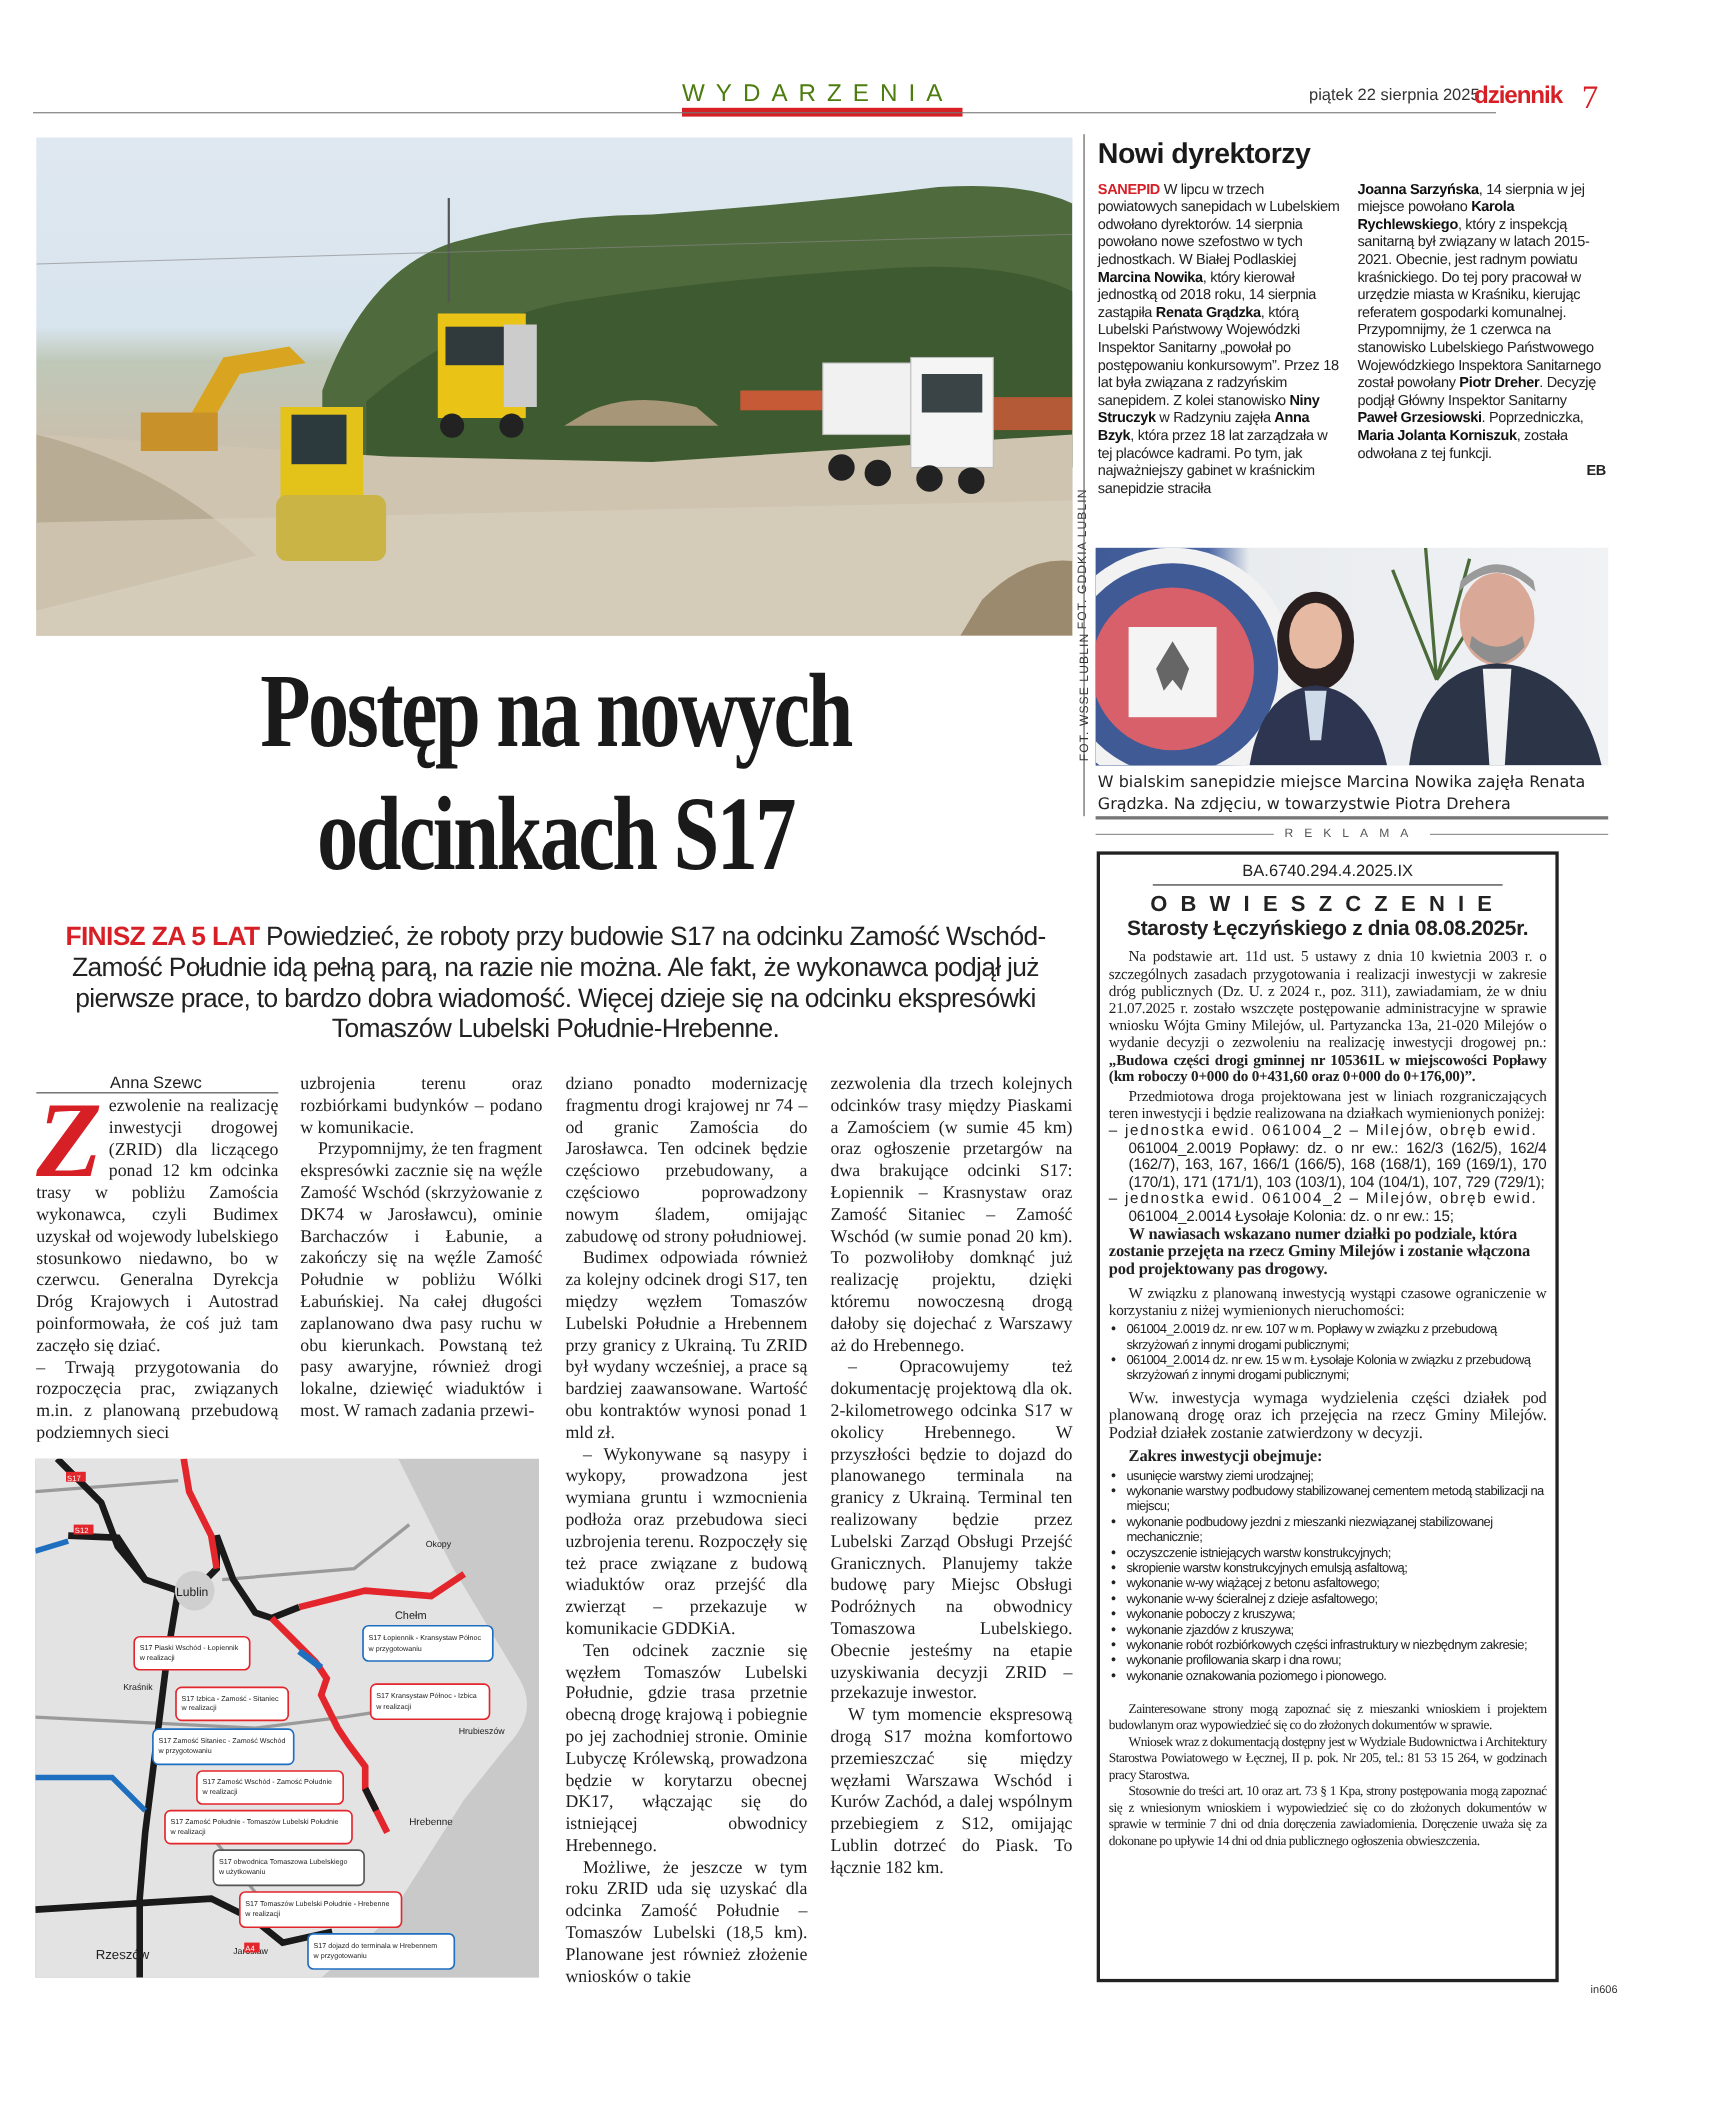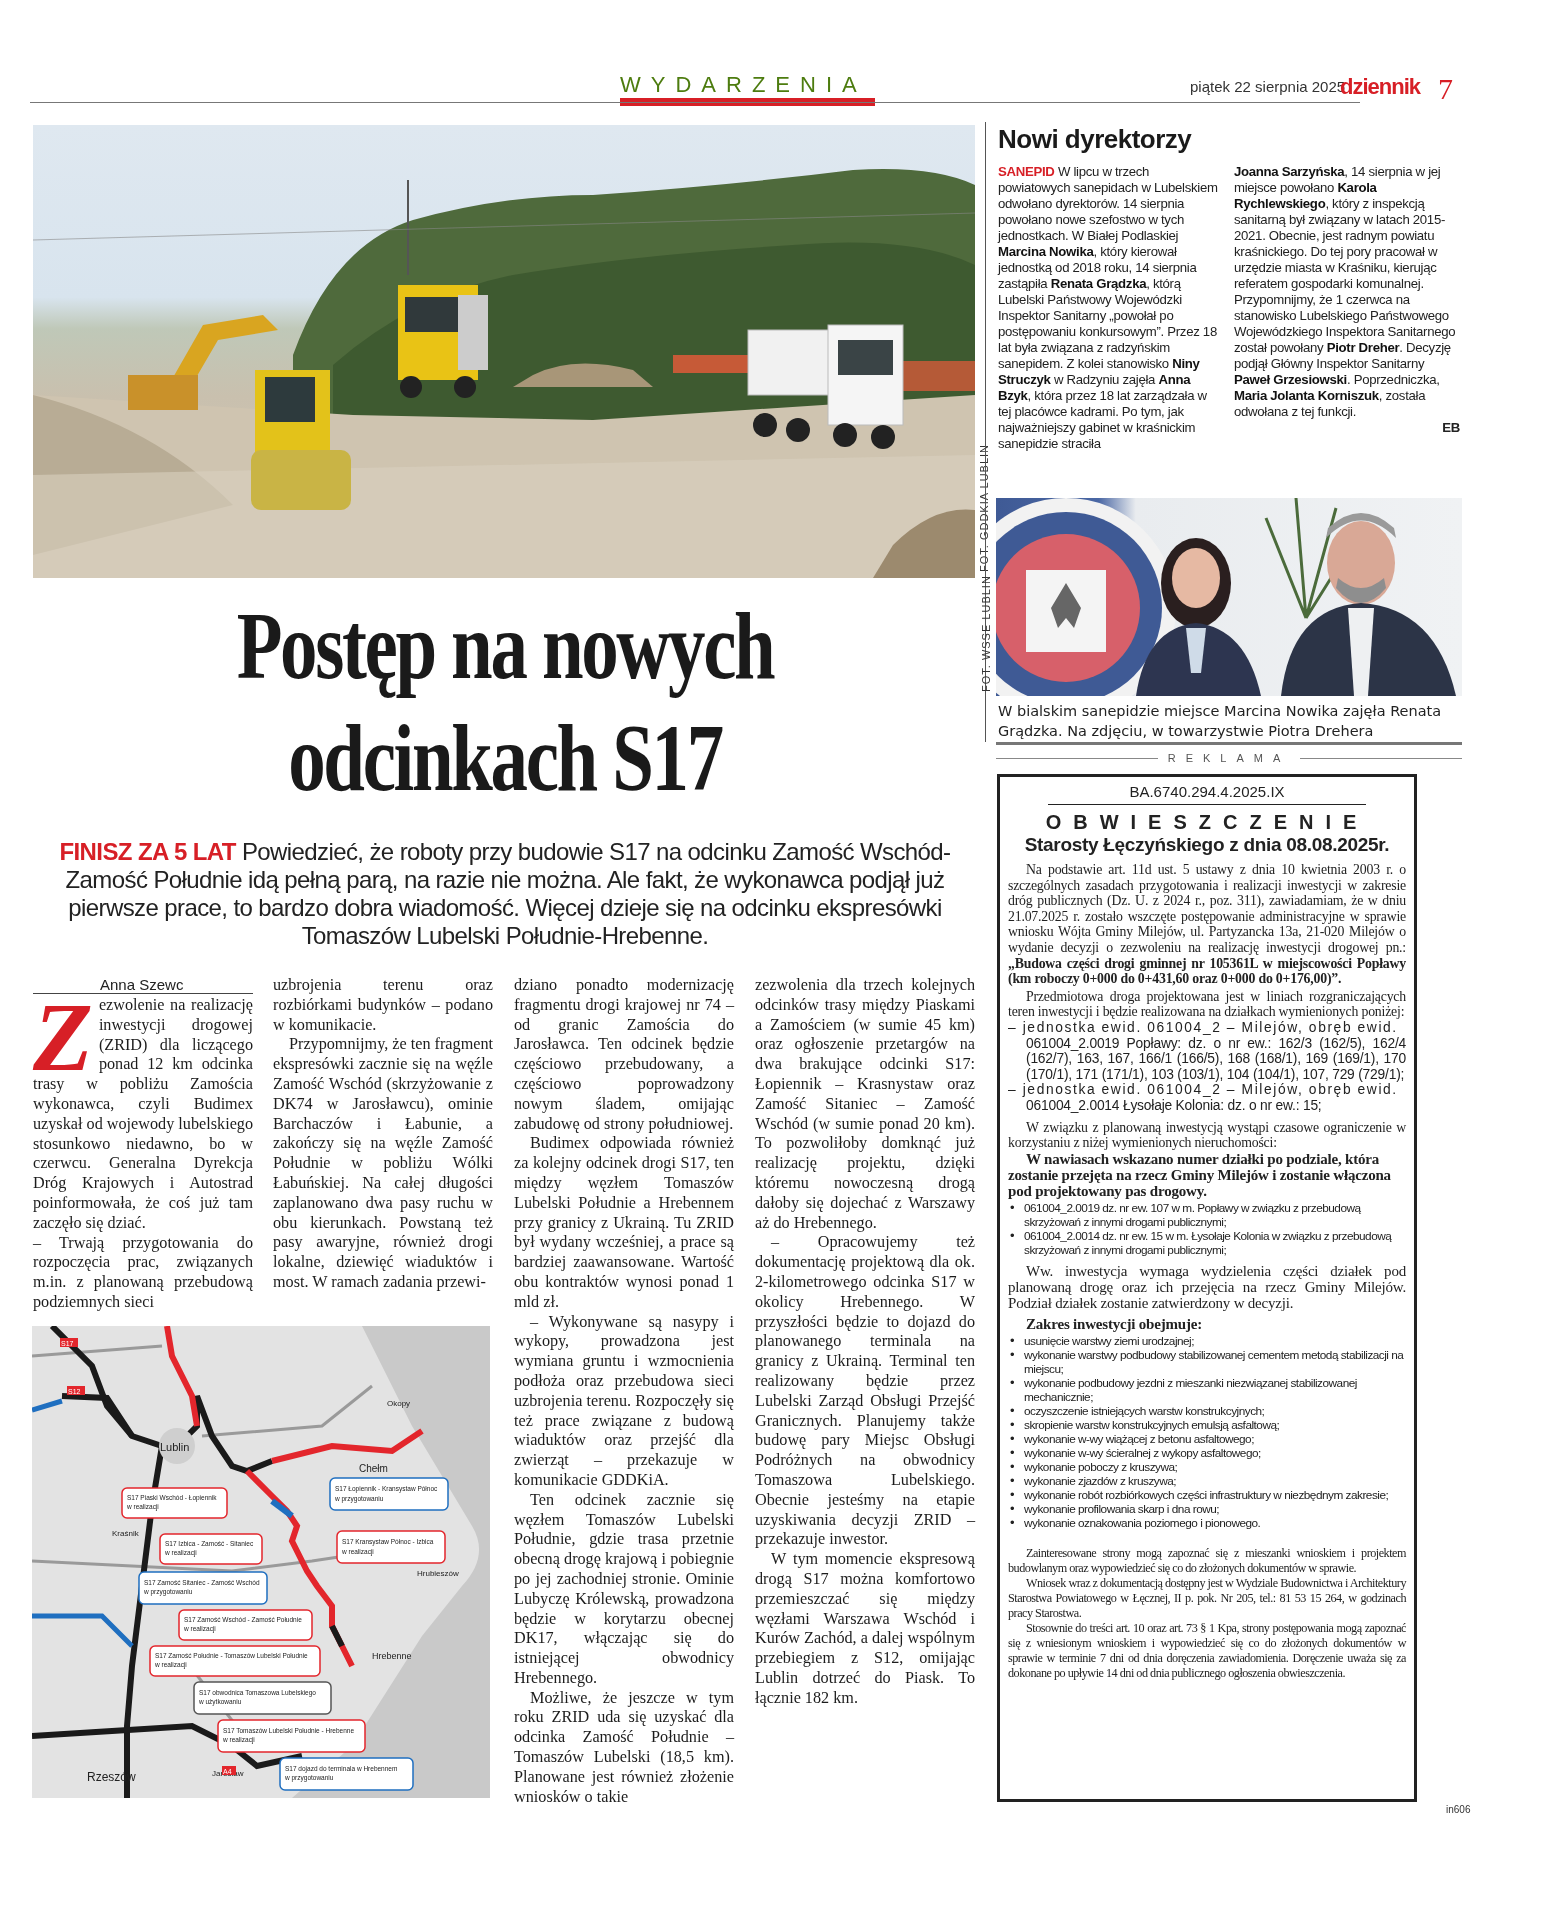--- a/index.html
+++ b/index.html
@@ -280,36 +280,36 @@
 <div class="abs notice">
   <div class="sig">BA.6740.294.4.2025.IX</div>
   <div class="ob">OBWIESZCZENIE</div>
   <div class="obsub">Starosty Łęczyńskiego z dnia 08.08.2025r.</div>
   <p class="ind"><span>Na podstawie art. 11d ust. 5 ustawy z dnia 10 kwietnia 2003 r. o szczególnych zasadach przygotowania i realizacji inwestycji w zakresie dróg publicznych (Dz. U. z 2024 r., poz. 311), zawiadamiam, że w dniu 21.07.2025 r. zostało wszczęte postępowanie administracyjne w sprawie wniosku Wójta Gminy Milejów, ul. Partyzancka 13a, 21-020 Milejów o wydanie decyzji o zezwoleniu na realizację inwestycji drogowej pn.: </span><span class="bold">„Budowa części drogi gminnej nr 105361L w miejscowości Popławy (km roboczy 0+000 do 0+431,60 oraz 0+000 do 0+176,00)”.</span></p>
   <p class="ind" style="margin-top:2px">Przedmiotowa droga projektowana jest w liniach rozgraniczających teren inwestycji i będzie realizowana na działkach wymienionych poniżej:</p>
   <p class="spaced">– jednostka ewid. 061004_2 – Milejów, obręb ewid.</p>
   <p style="padding-left:18px">061004_2.0019 Popławy: dz. o nr ew.: 162/3 (162/5), 162/4 (162/7), 163, 167, 166/1 (166/5), 168 (168/1), 169 (169/1), 170 (170/1), 171 (171/1), 103 (103/1), 104 (104/1), 107, 729 (729/1);</p>
   <p class="spaced">– jednostka ewid. 061004_2 – Milejów, obręb ewid.</p>
   <p style="padding-left:18px">061004_2.0014 Łysołaje Kolonia: dz. o nr ew.: 15;</p>
+  <p class="ind bold" style="font-size:15px; line-height:16px; text-align:left;">W nawiasach wskazano numer działki po podziale, która zostanie przejęta na rzecz Gminy Milejów i zostanie włączona pod projektowany pas drogowy.</p>
   <p class="ind" style="margin-top:6px">W związku z planowaną inwestycją wystąpi czasowe ograniczenie w korzystaniu z niżej wymienionych nieruchomości:</p>
-  <p class="ind bold" style="font-size:15px; line-height:16px; text-align:left;">W nawiasach wskazano numer działki po podziale, która zostanie przejęta na rzecz Gminy Milejów i zostanie włączona pod projektowany pas drogowy.</p>
   <ul>
     <li>061004_2.0019 dz. nr ew. 107 w m. Popławy w związku z przebudową skrzyżowań z innymi drogami publicznymi;</li>
     <li>061004_2.0014 dz. nr ew. 15 w m. Łysołaje Kolonia w związku z przebudową skrzyżowań z innymi drogami publicznymi;</li>
   </ul>
   <p class="ind" style="font-size:15px; line-height:16px; margin-top:6px;">Ww. inwestycja wymaga wydzielenia części działek pod planowaną drogę oraz ich przejęcia na rzecz Gminy Milejów. Podział działek zostanie zatwierdzony w decyzji.</p>
   <p class="ind bold" style="font-size:15px; margin-top:6px;">Zakres inwestycji obejmuje:</p>
   <ul>
     <li>usunięcie warstwy ziemi urodzajnej;</li>
     <li>wykonanie warstwy podbudowy stabilizowanej cementem metodą stabilizacji na miejscu;</li>
     <li>wykonanie podbudowy jezdni z mieszanki niezwiązanej stabilizowanej mechanicznie;</li>
     <li>oczyszczenie istniejących warstw konstrukcyjnych;</li>
     <li>skropienie warstw konstrukcyjnych emulsją asfaltową;</li>
     <li>wykonanie w-wy wiążącej z betonu asfaltowego;</li>
-    <li>wykonanie w-wy ścieralnej z wykopy asfaltowego;</li>
+    <li>wykonanie w-wy ścieralnej z dzieje asfaltowego;</li>
     <li>wykonanie poboczy z kruszywa;</li>
     <li>wykonanie zjazdów z kruszywa;</li>
     <li>wykonanie robót rozbiórkowych części infrastruktury w niezbędnym zakresie;</li>
     <li>wykonanie profilowania skarp i dna rowu;</li>
     <li>wykonanie oznakowania poziomego i pionowego.</li>
   </ul>
   <p class="ind narrow" style="margin-top:16px">Zainteresowane strony mogą zapoznać się z mieszanki wnioskiem i projektem budowlanym oraz wypowiedzieć się co do złożonych dokumentów w sprawie.</p>
   <p class="ind narrow">Wniosek wraz z dokumentacją dostępny jest w Wydziale Budownictwa i Architektury Starostwa Powiatowego w Łęcznej, II p. pok. Nr 205, tel.: 81 53 15 264, w godzinach pracy Starostwa.</p>
   <p class="ind narrow">Stosownie do treści art. 10 oraz art. 73 § 1 Kpa, strony postępowania mogą zapoznać się z wniesionym wnioskiem i wypowiedzieć się co do złożonych dokumentów w sprawie w terminie 7 dni od dnia doręczenia zawiadomienia. Doręczenie uważa się za dokonane po upływie 14 dni od dnia publicznego ogłoszenia obwieszczenia.</p>
 </div>

